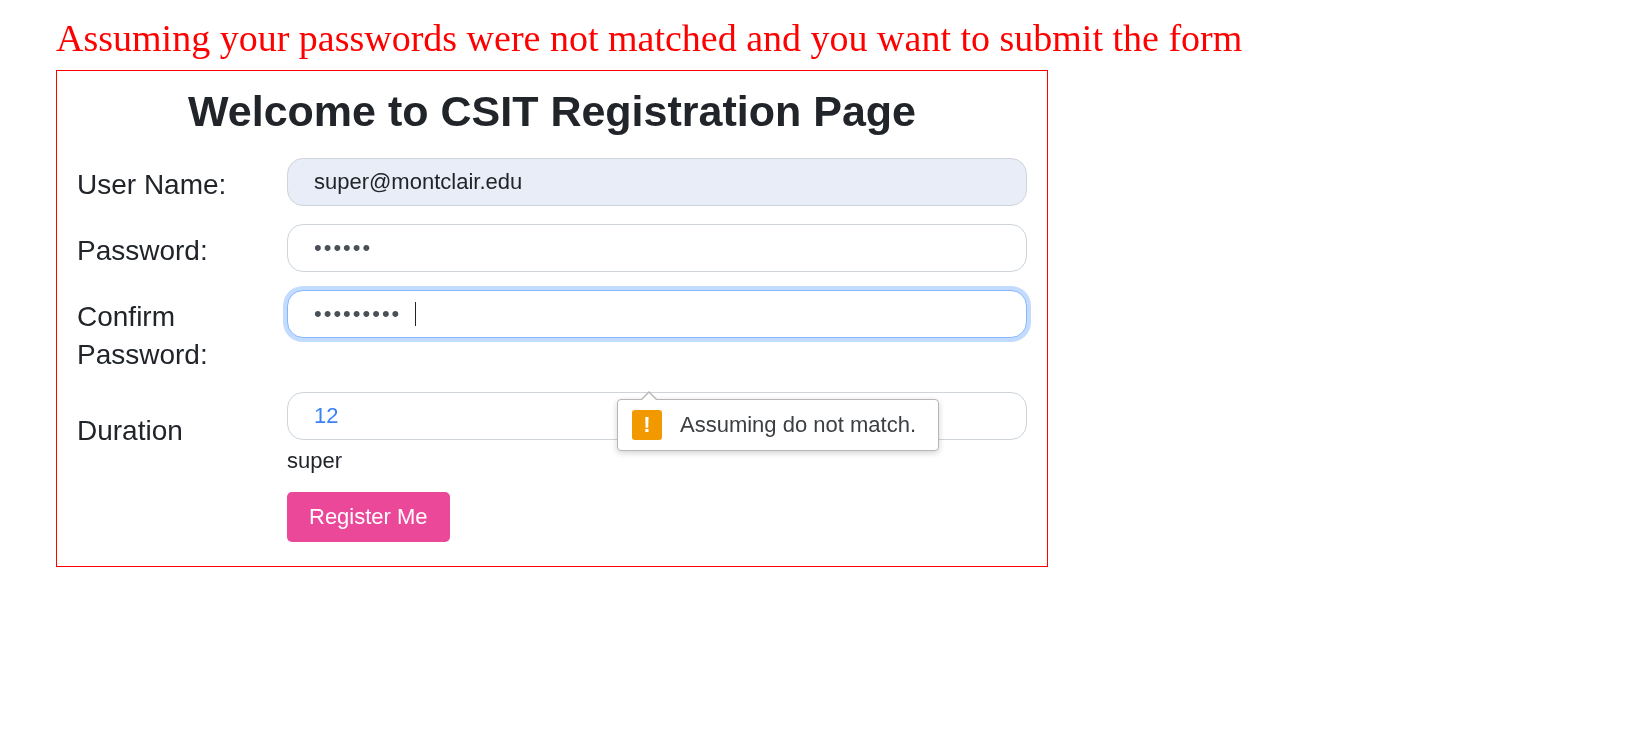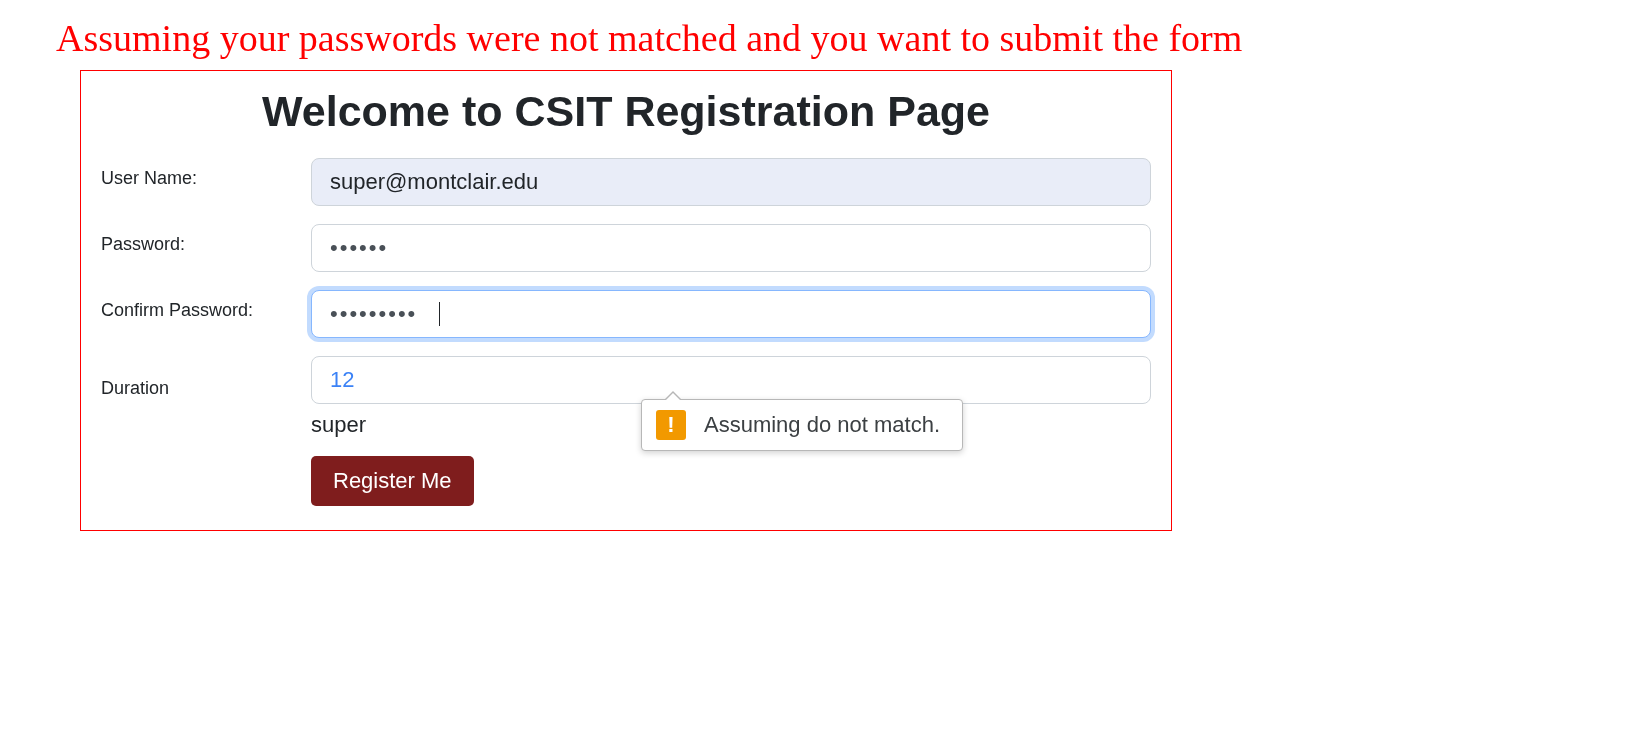--- a/index.html
+++ b/index.html
@@ -11,54 +11,54 @@
     color: #212529;
     width: 1630px;
   }
   .instruction {
     color: #ff0000;
     font-family: "Times New Roman", Times, serif;
     font-size: 38px;
     padding: 16px 0 10px 56px;
   }
   .form-wrap {
-    margin-left: 80px;
-    width: 1092px;
+    margin-left: 56px;
+    width: 992px;
     border: 1px solid #ff0000;
     padding: 8px 20px 24px 20px;
     position: relative;
   }
   .page-title {
     font-size: 43px;
     font-weight: 700;
     text-align: center;
     margin: 8px 0 22px 0;
     color: #212529;
   }
   .form-row {
     display: flex;
     align-items: flex-start;
     margin-bottom: 18px;
   }
   .form-label {
     width: 210px;
-    font-size: 18px;
+    font-size: 28px;
     color: #212529;
     padding-top: 8px;
     line-height: 1.35;
   }
   .field-col {
     flex: 1;
   }
   .form-control {
     width: 100%;
     height: 48px;
     border: 1px solid #ced4da;
-    border-radius: 8px;
-    padding: 0 18px;
+    border-radius: 16px;
+    padding: 0 26px;
     font-size: 22px;
     color: #495057;
     background: #fff;
     outline: none;
     font-family: inherit;
   }
   .form-control.autofill {
     background: #e9edf8;
     color: #212529;
   }
@@ -76,21 +76,21 @@
     height:24px;
     width:1px;
     background:#212529;
   }
   .help-text {
     font-size: 22px;
     color: #212529;
     margin-top: 8px;
   }
   .btn-primary {
-    background: #7f1d1d;
+    background: #ec4899;
     color: #fff;
     border: none;
     border-radius: 5px;
     font-size: 22px;
     padding: 12px 22px;
     cursor: pointer;
     font-family: inherit;
   }
   
   .tooltip-container {

